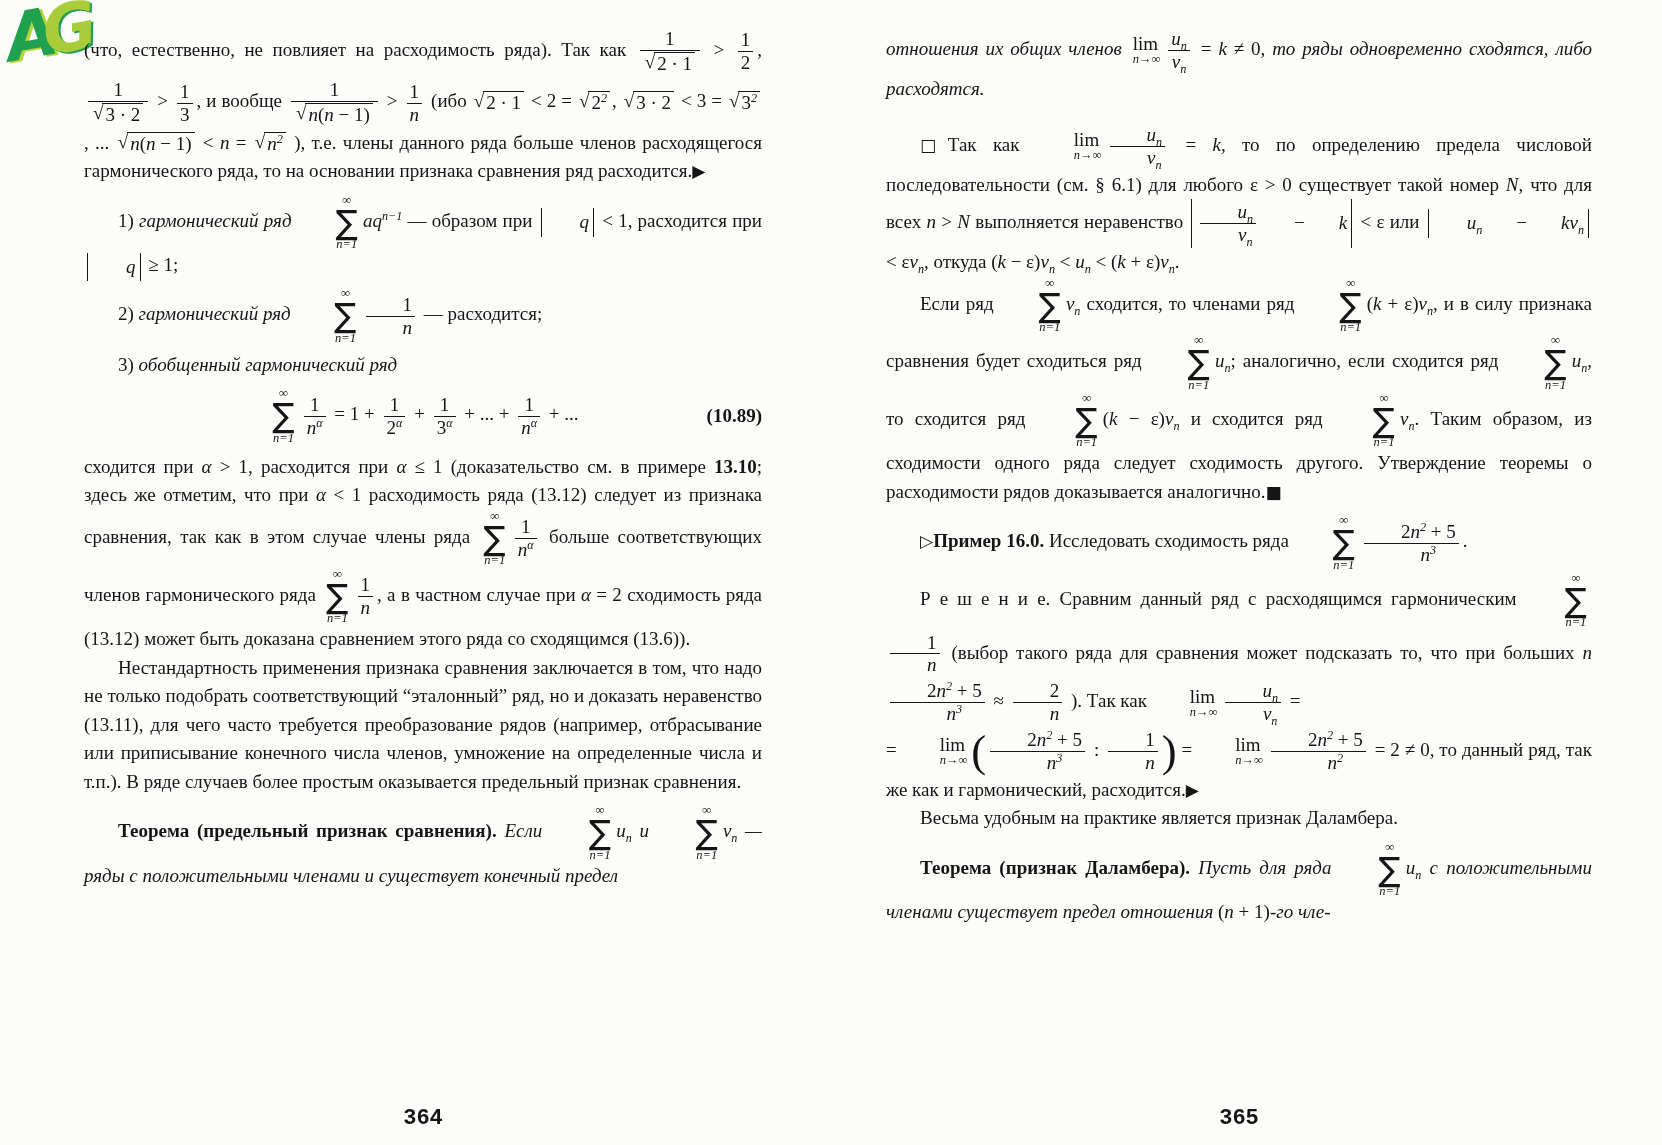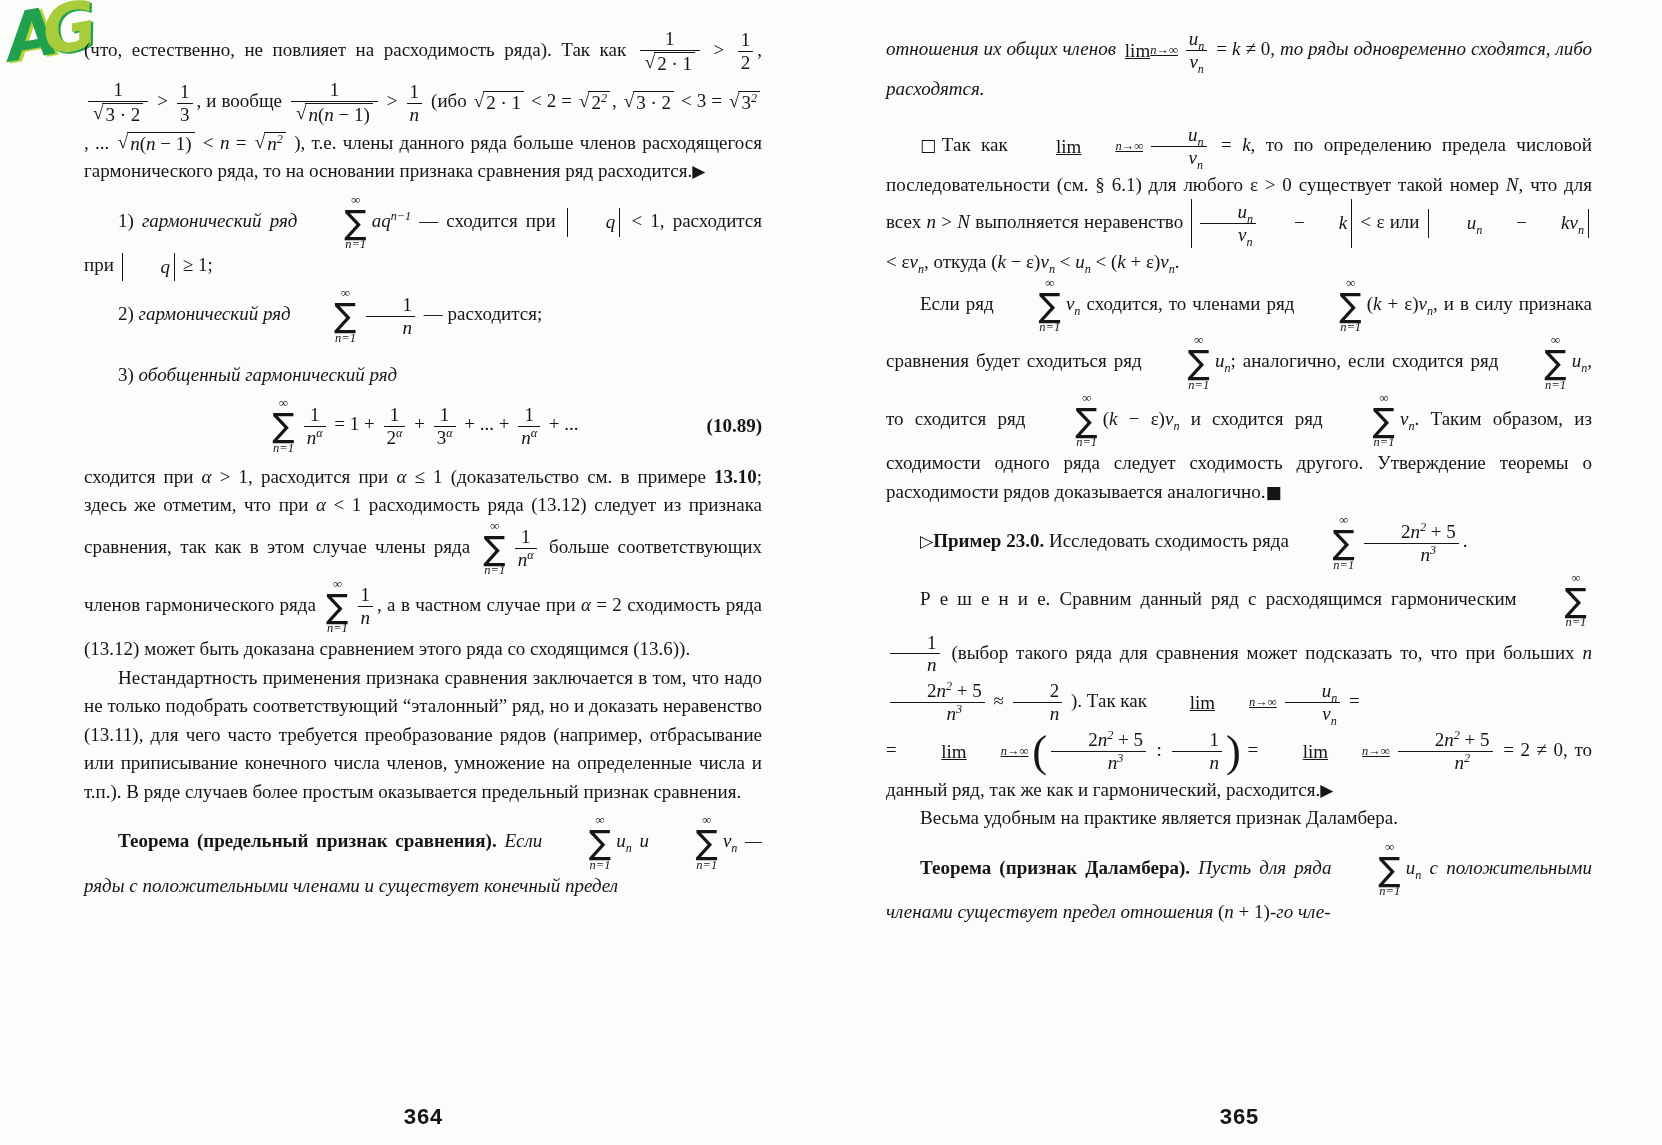--- a/index.html
+++ b/index.html
@@ -19,22 +19,22 @@
   .mi { font-style:italic; }
   sup.sp, sub.sb { font-size:64%; font-style:italic; line-height:0; }
   .frac { display:inline-flex; flex-direction:column; text-align:center;
           vertical-align:middle; margin:2px 4px; line-height:1.15; }
   .frac .num { display:block; padding:0 3px; }
   .frac .den { display:block; padding:0 3px; border-top:1.4px solid var(--ink); }
   .sum { display:inline-flex; flex-direction:column; align-items:center;
          vertical-align:middle; margin:0 5px; line-height:1; }
   .sum .sl { font-size:12.5px; font-style:italic; line-height:1.05; }
   .sum .sg { font-size:33px; line-height:0.95; font-family:"DejaVu Sans", sans-serif; }
-  .limop { display:inline-flex; flex-direction:row; align-items:center;
-           vertical-align:middle; margin:0 4px; line-height:1;text-decoration:underline; }
+  .limop { display:inline-flex; flex-direction:column; 
+           vertical-align:middle; margin:0 4px; line-height:1; }
   .limop .lt { line-height:1; }
   .limop .lu { font-size:12.5px; font-style:italic; line-height:1.05; }
   .sqrt { display:inline-flex; align-items:flex-start; vertical-align:middle; margin:0 2px; }
   .sqrt .rs { line-height:1.05; margin-right:-1px; }
   .sqrt .rb { border-top:1.4px solid var(--ink); padding:0 3px; line-height:1.2; }
   .abs { display:inline-flex; align-items:center; border-left:1.4px solid var(--ink);
          border-right:1.4px solid var(--ink); padding:0 4px; margin:0 3px;
          vertical-align:middle; }
   .bigp { font-size:235%; line-height:0; vertical-align:middle; }
   .marker { font-family:"DejaVu Sans", sans-serif; font-size:90%; }
@@ -102,34 +102,34 @@
             <span class="rs">√</span>
             <span class="rb"><span class="mi">n</span><span class="tx">(</span><span class="mi">n</span><span class="tx"> − 1)</span></span>
           </span><span class="tx"> &lt; </span><span class="mi">n</span><span class="tx"> = </span><span class="sqrt">
             <span class="rs">√</span>
             <span class="rb"><span class="mi">n</span><sup class="sp">2</sup></span>
           </span><span class="tx"> ), т.е. члены данного ряда больше членов расходящегося гармонического ряда, то на основании признака сравнения ряд расходится.</span><span class="marker">▶</span></div>
         <div class="para indent" style="margin-top: 8px;"><span class="tx">1) </span><span class="it">гармонический ряд </span><span class="sum">
             <span class="sl">∞</span>
             <span class="sg">∑</span>
             <span class="sl">n=1</span>
-          </span><span class="mi">aq</span><sup class="sp">n−1</sup><span class="tx"> — сходится при </span><span class="abs">
+          </span><span class="mi">aq</span><sup class="sp">n−1</sup><span class="tx"> — образом при </span><span class="abs">
             <span class="mi">q</span>
           </span><span class="tx"> &lt; 1,  расходится при </span><span class="abs">
             <span class="mi">q</span>
           </span><span class="tx"> ≥ 1;</span></div>
         <div class="para indent" style="margin-top: 6px;"><span class="tx">2) </span><span class="it">гармонический ряд </span><span class="sum">
             <span class="sl">∞</span>
             <span class="sg">∑</span>
             <span class="sl">n=1</span>
           </span><span class="frac">
             <span class="num"><span class="tx">1</span></span>
             <span class="den"><span class="mi">n</span></span>
           </span><span class="tx"> — расходится;</span></div>
-        <div class="para indent" style="margin-top: 16px;"><span class="tx">3) </span><span class="it">обобщенный гармонический ряд</span></div>
+        <div class="para indent" style="margin-top: 6px;"><span class="tx">3) </span><span class="it">обобщенный гармонический ряд</span></div>
         <div class="equation"><span class="sum">
             <span class="sl">∞</span>
             <span class="sg">∑</span>
             <span class="sl">n=1</span>
           </span><span class="frac">
             <span class="num"><span class="tx">1</span></span>
             <span class="den"><span class="mi">n</span><sup class="sp">α</sup></span>
           </span><span class="tx"> = 1 + </span><span class="frac">
             <span class="num"><span class="tx">1</span></span>
             <span class="den"><span class="tx">2</span><sup class="sp">α</sup></span>
@@ -214,21 +214,21 @@
             <span class="sl">n=1</span>
           </span><span><span class="mi">u</span><sub class="sb">n</sub></span><span class="tx">,  то сходится ряд </span><span class="sum">
             <span class="sl">∞</span>
             <span class="sg">∑</span>
             <span class="sl">n=1</span>
           </span><span class="tx">(</span><span class="mi">k</span><span class="tx"> − ε)</span><span><span class="mi">v</span><sub class="sb">n</sub></span><span class="tx">  и сходится ряд </span><span class="sum">
             <span class="sl">∞</span>
             <span class="sg">∑</span>
             <span class="sl">n=1</span>
           </span><span><span class="mi">v</span><sub class="sb">n</sub></span><span class="tx">.  Таким образом, из сходимости одного ряда следует сходимость другого. Утверждение теоремы о расходимости рядов доказывается аналогично.</span><span class="marker">■</span></div>
-        <div class="para indent" style="margin-top: 8px;"><span class="marker">▷</span><span class="bd">Пример 23.0.</span><span class="tx"> Исследовать сходимость ряда </span><span class="sum">
+        <div class="para indent" style="margin-top: 8px;"><span class="marker">▷</span><span class="bd">Пример 16.0.</span><span class="tx"> Исследовать сходимость ряда </span><span class="sum">
             <span class="sl">∞</span>
             <span class="sg">∑</span>
             <span class="sl">n=1</span>
           </span><span class="frac">
             <span class="num"><span class="tx">2</span><span><span class="mi">n</span><sup class="sp">2</sup></span><span class="tx"> + 5</span></span>
             <span class="den"><span><span class="mi">n</span><sup class="sp">3</sup></span></span>
           </span><span class="tx">.</span></div>
         <div class="para indent"><span class="tx">Р е ш е н и е. Сравним данный ряд с расходящимся гармоническим </span><span class="sum">
             <span class="sl">∞</span>
             <span class="sg">∑</span>

